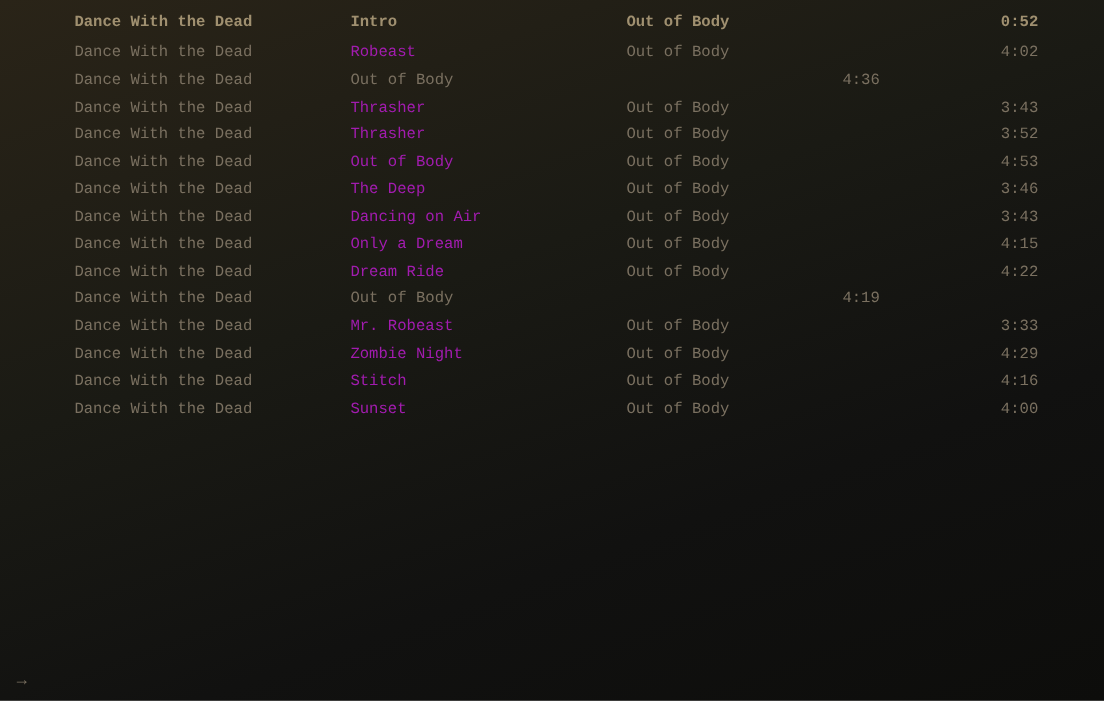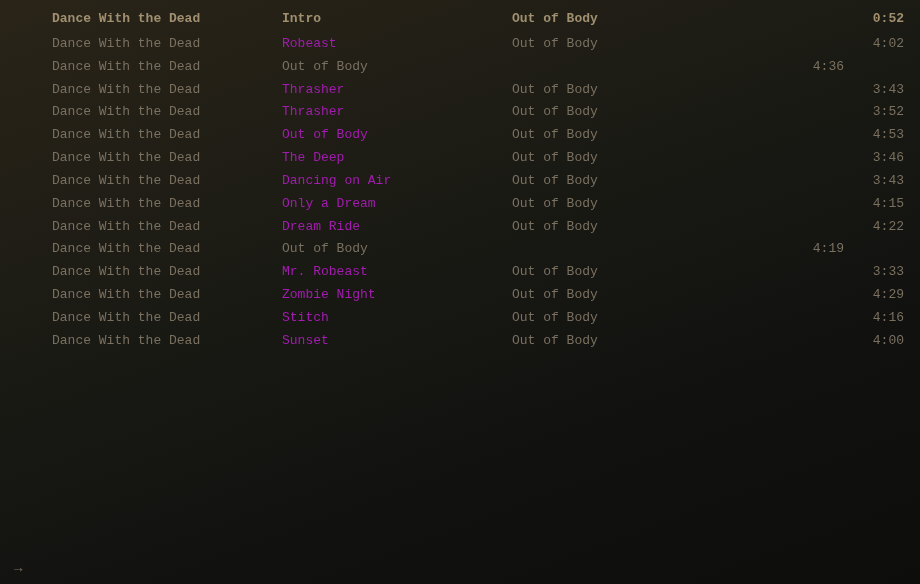--- a/index.html
+++ b/index.html
@@ -13,21 +13,21 @@
       height: 584px;
       background: linear-gradient(160deg, #2a2418 0%, #1a1a14 40%, #111110 70%, #0d0d0b 100%);
       font-family: 'Courier New', Courier, monospace;
       color: #8a8270;
       font-size: 13px;
       overflow: hidden;
       position: relative;
     }
 
     .track-list {
-      padding: 8px 0;
+      padding: 8px 10px;
       width: 100%;
     }
 
     .track-row {
       display: grid;
       grid-template-columns: 230px 230px 180px 1fr 60px;
       padding: 2px 16px 2px 52px;
       line-height: 1.45;
       cursor: pointer;
     }
@@ -55,21 +55,21 @@
       white-space: nowrap;
       overflow: hidden;
     }
 
     .col-spacer {
       
     }
 
     .col-duration {
       color: #7a7060;
-      text-align: right;
+      text-align: left;
       white-space: nowrap;
     }
 
     .track-row.header .col-artist,
     .track-row.header .col-title,
     .track-row.header .col-album,
     .track-row.header .col-duration {
       color: #a09070;
     }
 

